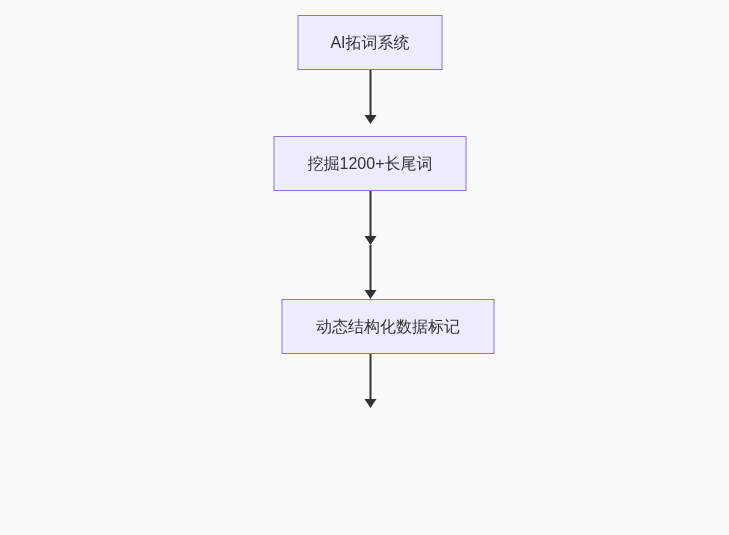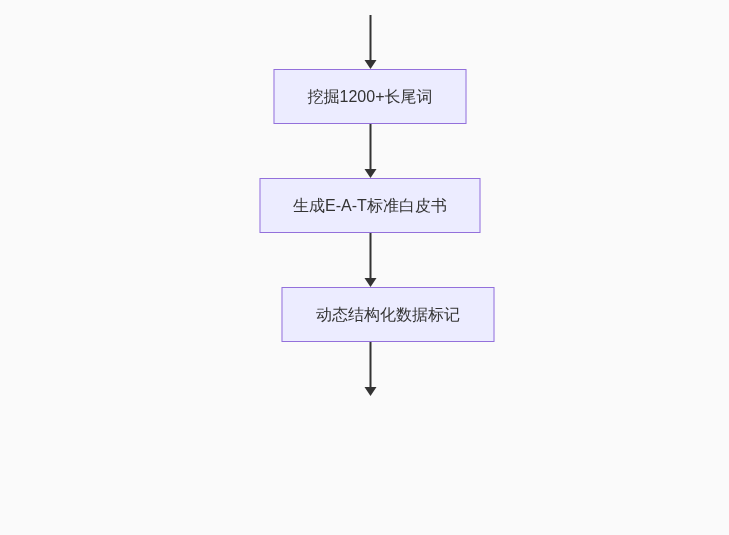--- a/index.html
+++ b/index.html
@@ -39,21 +39,21 @@
     border: 1px solid var(--node-border);
     padding: 0 20px;
     white-space: nowrap;
   }
   .node-label {
     font-size: 16px;
     color: var(--text-color);
     line-height: 1;
   }
   .n1 { min-width: 145px; }
-  .n2 { min-width: 193px; }
+  .n2 { min-width: 193px; margin-top: 12px; }
   .n3 { min-width: 221px; }
   .n4 { min-width: 213px; margin-left: 36px; }
   .n5 { min-width: 234px; }
   .arrow {
     height: 54px;
     display: flex;
     flex-direction: column;
     align-items: center;
   }
   .arrow-line {
@@ -68,38 +68,38 @@
     border-right: 6px solid transparent;
     border-top: 9px solid var(--arrow-color);
   }
 </style>
 </head>
 <body>
 
 <div class="canvas">
   <div class="flow">
 
+    <div class="node n1">
+      <span class="node-label">AI拓词系统</span>
+    </div>
 
     <div class="arrow">
       <div class="arrow-line"></div>
       <div class="arrow-head"></div>
     </div>
 
     <div class="node n2">
       <span class="node-label">挖掘1200+长尾词</span>
     </div>
 
     <div class="arrow">
       <div class="arrow-line"></div>
       <div class="arrow-head"></div>
     </div>
 
-    <div class="node n3">
-      <span class="node-label">生成E-A-T标准白皮书</span>
-    </div>
 
     <div class="arrow">
       <div class="arrow-line"></div>
       <div class="arrow-head"></div>
     </div>
 
     <div class="node n4">
       <span class="node-label">动态结构化数据标记</span>
     </div>
 

